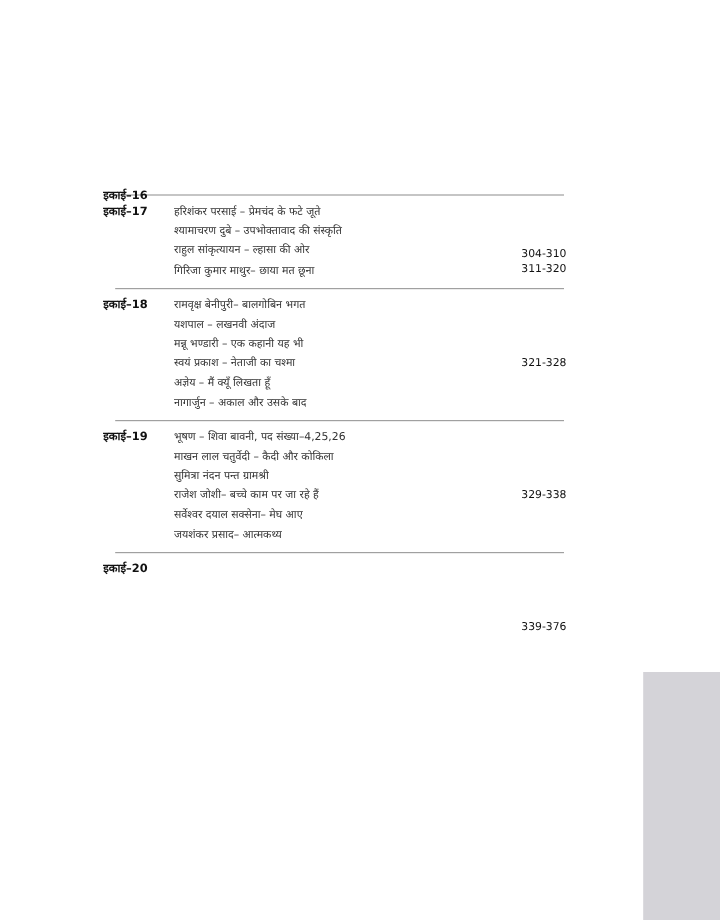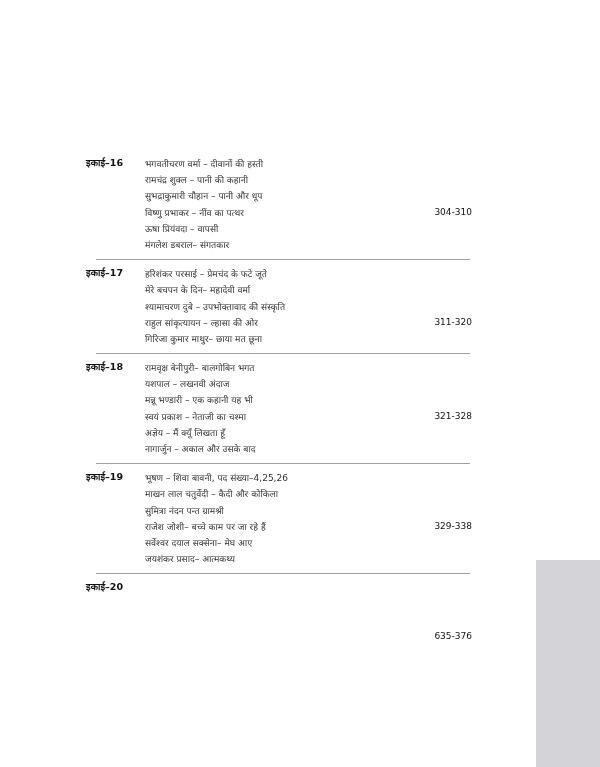--- a/index.html
+++ b/index.html
@@ -21,36 +21,27 @@
     font-family: "DejaVu Sans", sans-serif; font-size: 9px; color: #111; line-height: 16.2px; margin-top: 48px;
   }
   .gray-tab { position: absolute; left: 536px; top: 560px; width: 64px; height: 207px; background: #d4d3d8; }
 </style>
 </head>
 <body>
 
 <div class="toc">
   <div class="unit">
     <span class="unit-label">इकाई–16</span>
-    <div class="lines">
-      <div class="line">भगवतीचरण वर्मा – दीवानों की हस्ती</div>
-      <div class="line">रामचंद्र शुक्ल – पानी की कहानी</div>
-      <div class="line">सुभद्राकुमारी चौहान – पानी और धूप</div>
-      <div class="line">विष्णु प्रभाकर – नींव  का पत्थर</div>
-      <div class="line">ऊषा प्रियंवदा – वापसी</div>
-      <div class="line">मंगलेश डबराल– संगतकार</div>
-    </div>
     <span class="pages">304-310</span>
   </div>
 
   <div class="unit">
     <span class="unit-label">इकाई–17</span>
     <div class="lines">
       <div class="line">हरिशंकर परसाई – प्रेमचंद के फटे जूते</div>
-      <div class="line">मेरे बचपन के दिन– महादेवी वर्मा</div>
       <div class="line">श्यामाचरण दुबे – उपभोक्तावाद की संस्कृति</div>
       <div class="line">राहुल सांकृत्यायन – ल्हासा की ओर</div>
       <div class="line">गिरिजा कुमार माथुर– छाया मत छूना</div>
     </div>
     <span class="pages">311-320</span>
   </div>
 
   <div class="unit">
     <span class="unit-label">इकाई–18</span>
     <div class="lines">
@@ -72,17 +63,17 @@
       <div class="line">सुमित्रा नंदन पन्त ग्रामश्री</div>
       <div class="line">राजेश जोशी– बच्चे काम पर जा रहे हैं</div>
       <div class="line">सर्वेश्वर दयाल सक्सेना– मेघ आए</div>
       <div class="line">जयशंकर प्रसाद– आत्मकथ्य</div>
     </div>
     <span class="pages">329-338</span>
   </div>
 
   <div class="unit last">
     <span class="unit-label">इकाई–20</span>
-    <span class="pages">635-376</span>
+    <span class="pages">339-376</span>
   </div>
 </div>
 
 <div class="gray-tab"></div>
 
 </body></html>

